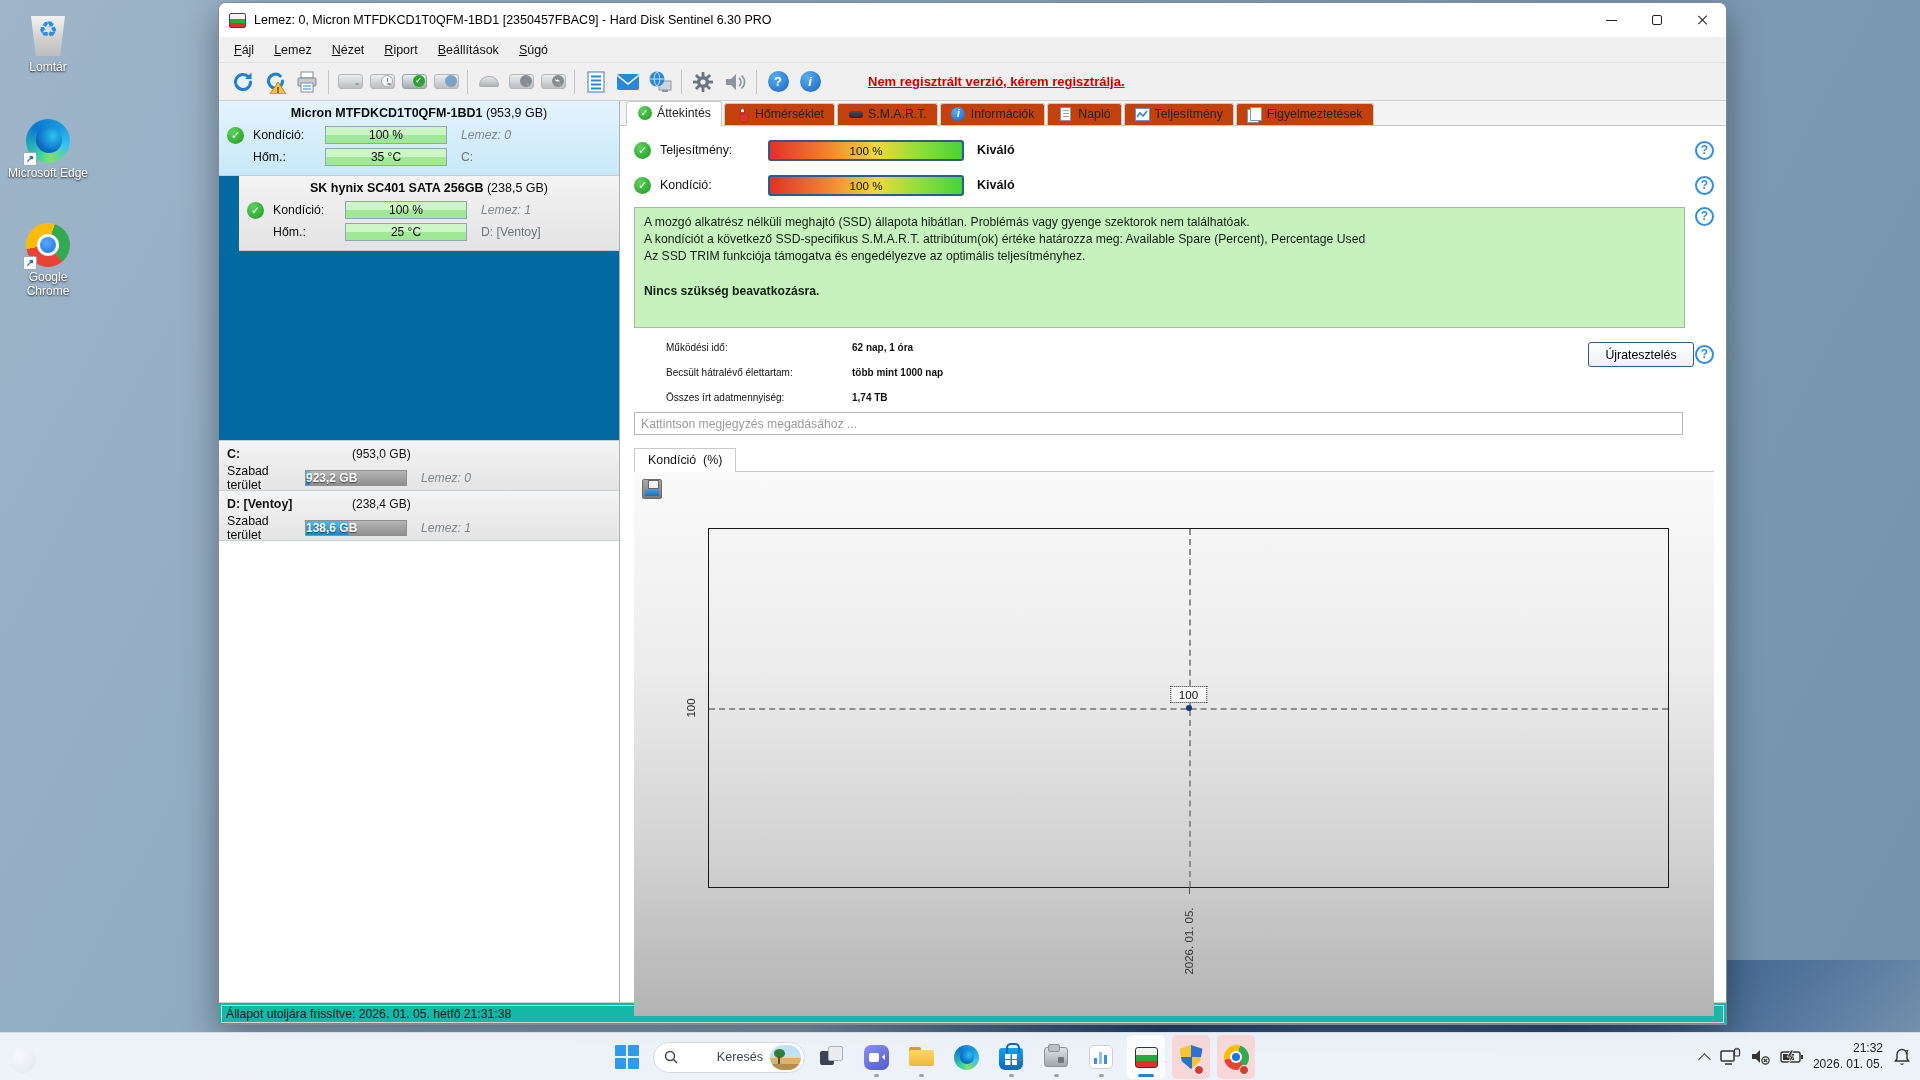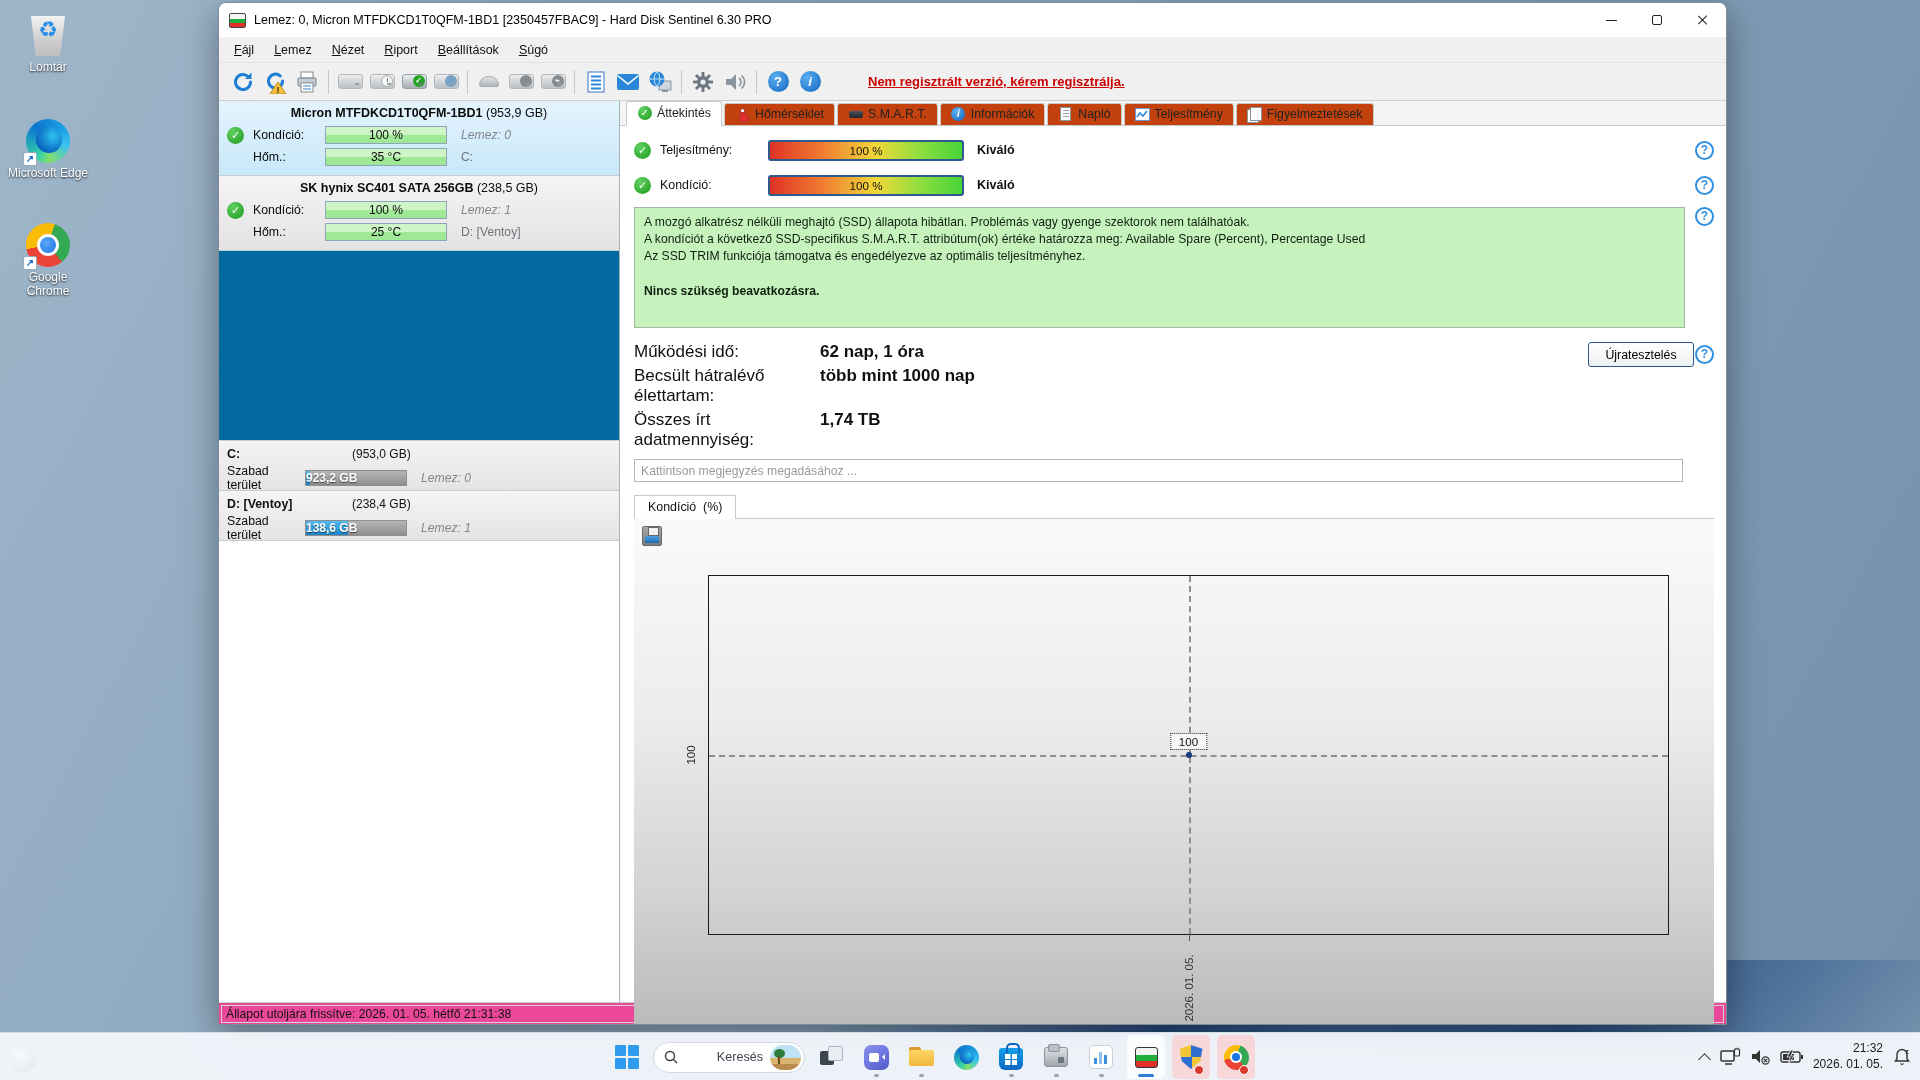--- a/index.html
+++ b/index.html
@@ -65,38 +65,38 @@
   .b-dark  { background:#5a646c; }
   .dome { width:20px; height:11px; border-radius:10px 10px 2px 2px; background:linear-gradient(180deg,#dfe3e6,#9aa3aa); border:1px solid #8a949c; opacity:.75; }
   .reglink { margin-left:42px; font-size:13px; font-weight:bold; color:#cc0000; text-decoration:underline; }
 
   .winbody { flex:1; display:flex; min-height:0; }
 
   
   .leftpanel { width:401px; border-right:1px solid #aab2ba; background:#0369a1; display:flex; flex-direction:column; }
   .disk-item { border-bottom:1px solid #c6cdd3; padding:5px 8px 7px; }
   .disk-item.sel { background:linear-gradient(180deg,#e4f4fd,#c8e8f9); }
-  .disk-item.alt { background:linear-gradient(180deg,#f4f4f4,#e3e3e3); }
+  .disk-item.alt { background:linear-gradient(180deg,#f4f4f4,#e3e3e3);margin-left:20px; }
   .disk-title { text-align:center; font-size:12.5px; margin-bottom:4px; color:#0a0a0a; }
   .disk-title b { font-size:12.5px; }
   .disk-row { display:grid; grid-template-columns:26px 72px 122px 1fr; align-items:center; height:22px; }
   .chk { width:17px; height:17px; border-radius:50%; background:radial-gradient(circle at 35% 30%,#5fd05f,#1d9a1d); color:#fff; font-size:11px; line-height:17px; text-align:center; }
   .rlabel { font-size:12.3px; color:#0a0a0a; }
   .gbar { height:18px; border:1px solid #8fa6ba; background:linear-gradient(180deg,#cdf5c5 0 50%,#9fe896 50% 100%); text-align:center; font-size:12px; line-height:16px; color:#0a0a0a; }
   .rright { padding-left:14px; font-size:12.2px; color:#6e757b; }
   .rright.it { font-style:italic; color:#80878d; }
   .lp-spacer { height:190px; border-bottom:1px solid #c6cdd3; }
   .part-item { border-bottom:1px solid #c6cdd3; padding:3px 8px 6px; background:linear-gradient(180deg,#f4f4f4,#e4e4e4); }
   .part-title { display:grid; grid-template-columns:125px 1fr; height:20px; align-items:center; }
   .part-title .pd { font-weight:bold; font-size:12.4px; }
   .part-row { display:grid; grid-template-columns:78px 102px 1fr; align-items:center; height:20px; }
   .fbar { position:relative; height:16px; border:1px solid #8e8e8e; background:linear-gradient(180deg,#b5b5b5,#8f8f8f); overflow:hidden; }
   .fused { position:absolute; left:0; top:0; bottom:0; background:linear-gradient(180deg,#53b9ef,#1e86cc); }
   .ftext { position:relative; z-index:2; text-align:center; font-size:12px; font-weight:bold; color:#fff; line-height:14px; text-shadow:0 1px 1px rgba(0,0,0,.55); }
-  .statusbar { height:22px; background:#ec4899; border-top:1px solid #cfcfcf; display:flex; align-items:center; flex:0 0 auto;text-align:center; }
+  .statusbar { height:22px; background:#14b8a6; border-top:1px solid #cfcfcf; display:flex; align-items:center; flex:0 0 auto;text-align:center; }
   .statusfield { flex:1; height:18px; margin:0 2px; border:1px solid #d4d4d4; padding-left:4px; font-size:12.2px; display:flex; align-items:center; color:#111; }
 
   
   .rightpanel { flex:1; display:flex; flex-direction:column; background:#fff; min-width:0; }
   .tabs { height:25px; display:flex; align-items:flex-end; gap:2px; padding-left:6px; border-bottom:1px solid #c9c9c9; background:#f4f4f4; flex:0 0 auto; }
   .tab { display:flex; align-items:center; gap:5px; padding:3px 10px 4px; font-size:12.3px; border:1px solid #c9c9c9; border-bottom:none; border-radius:3px 3px 0 0; background:#c2410c; color:#222; height:22px; }
   .tab.active { background:#fff; height:25px; margin-bottom:-1px; border-bottom:1px solid #fff; font-weight:normal; }
   .ti { width:15px; height:15px; display:inline-flex; align-items:center; justify-content:center; flex:0 0 auto; }
   .ti-chk { width:14px; height:14px; border-radius:50%; background:radial-gradient(circle at 35% 30%,#5fd05f,#1d9a1d); color:#fff; font-size:9.5px; line-height:14px; text-align:center; }
   .ti-therm { width:5px; height:13px; background:linear-gradient(180deg,#f3f3f3 0 30%,#e03028 30%); border:1px solid #a33; border-radius:3px; position:relative; }
@@ -115,21 +115,21 @@
   .ov-label { width:108px; margin-left:9px; font-size:12.4px; }
   .grad-bar { width:196px; height:21px; border:2px solid #2f5a8f; border-radius:3px;
     background:linear-gradient(90deg,#e03226 0%,#ef7e31 28%,#f2d838 55%,#8ede3d 78%,#46d339 100%);
     text-align:center; font-size:11.6px; line-height:17px; color:#111; }
   .rating { margin-left:13px; font-weight:bold; font-size:12.6px; }
   .helpq { margin-left:auto; width:19px; height:19px; border-radius:50%; border:2px solid #2f8fe0; color:#2f8fe0; font-weight:bold; font-size:12px; line-height:15px; text-align:center; flex:0 0 auto; }
   .sect { display:flex; align-items:flex-start; }
   .green-box { flex:1; min-height:121px; background:#c6f2bd; border:1px solid #a3b8a3; padding:6px 9px; font-size:12.2px; line-height:1.4; color:#102010; }
   .green-box .adv { margin-top:18px; font-weight:bold; }
   .stats-sect { margin-top:14px; display:flex; align-items:flex-start; }
-  .stats-grid { display:grid; grid-template-columns:186px auto; row-gap:4px; font-size:17px; }
+  .stats-grid { display:grid; grid-template-columns:186px auto; row-gap:14px; font-size:10px;margin-left:32px; }
   .stats-grid .v { font-weight:bold; }
   .retest-wrap { margin-left:auto; display:flex; align-items:center; gap:1px; }
   .retest { min-width:106px; height:25px; background:linear-gradient(#fefefe,#eef1f4); border:1px solid #2f5a8f; border-radius:3px; font-size:12.3px; padding:0 12px; font-family:inherit; }
   .comment { margin-top:9px; width:calc(100% - 31px); height:23px; border:1px solid #b5b5b5; padding:0 6px; font-size:12.2px; font-family:inherit; color:#222; }
   .comment::placeholder { color:#9a9a9a; }
 
   .chart-tab { display:inline-block; margin-top:13px; padding:4px 13px 5px; border:1px solid #c9c9c9; border-bottom:none; background:#fff; font-size:12.4px; position:relative; z-index:2; white-space:pre; }
   .chart-panel { position:relative; margin-top:-1px; height:545px; border-top:1px solid #c9c9c9;
     background:linear-gradient(180deg,#fafafa 0%,#ededed 35%,#d2d2d2 70%,#b3b3b3 100%); }
   .floppy { position:absolute; left:8px; top:7px; width:20px; height:20px; border:1px solid #6a6a6a; border-radius:2px;

